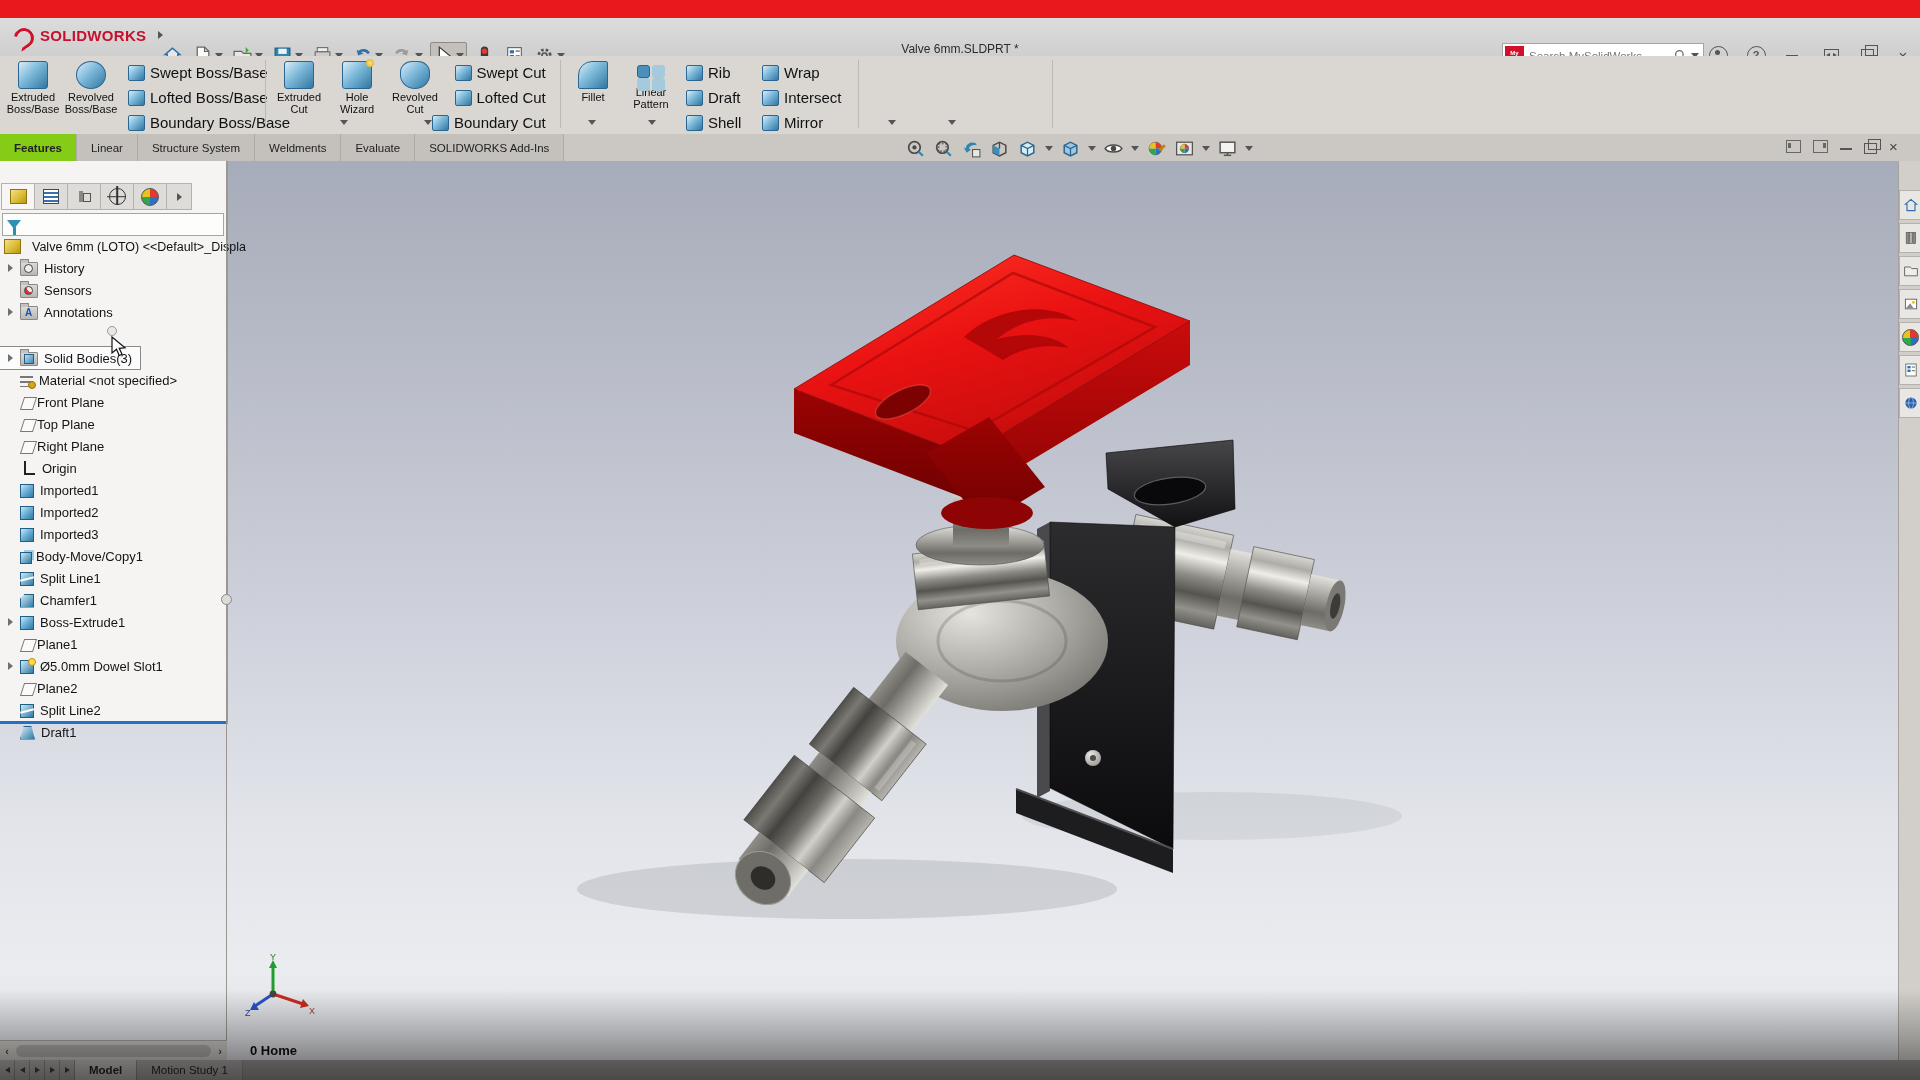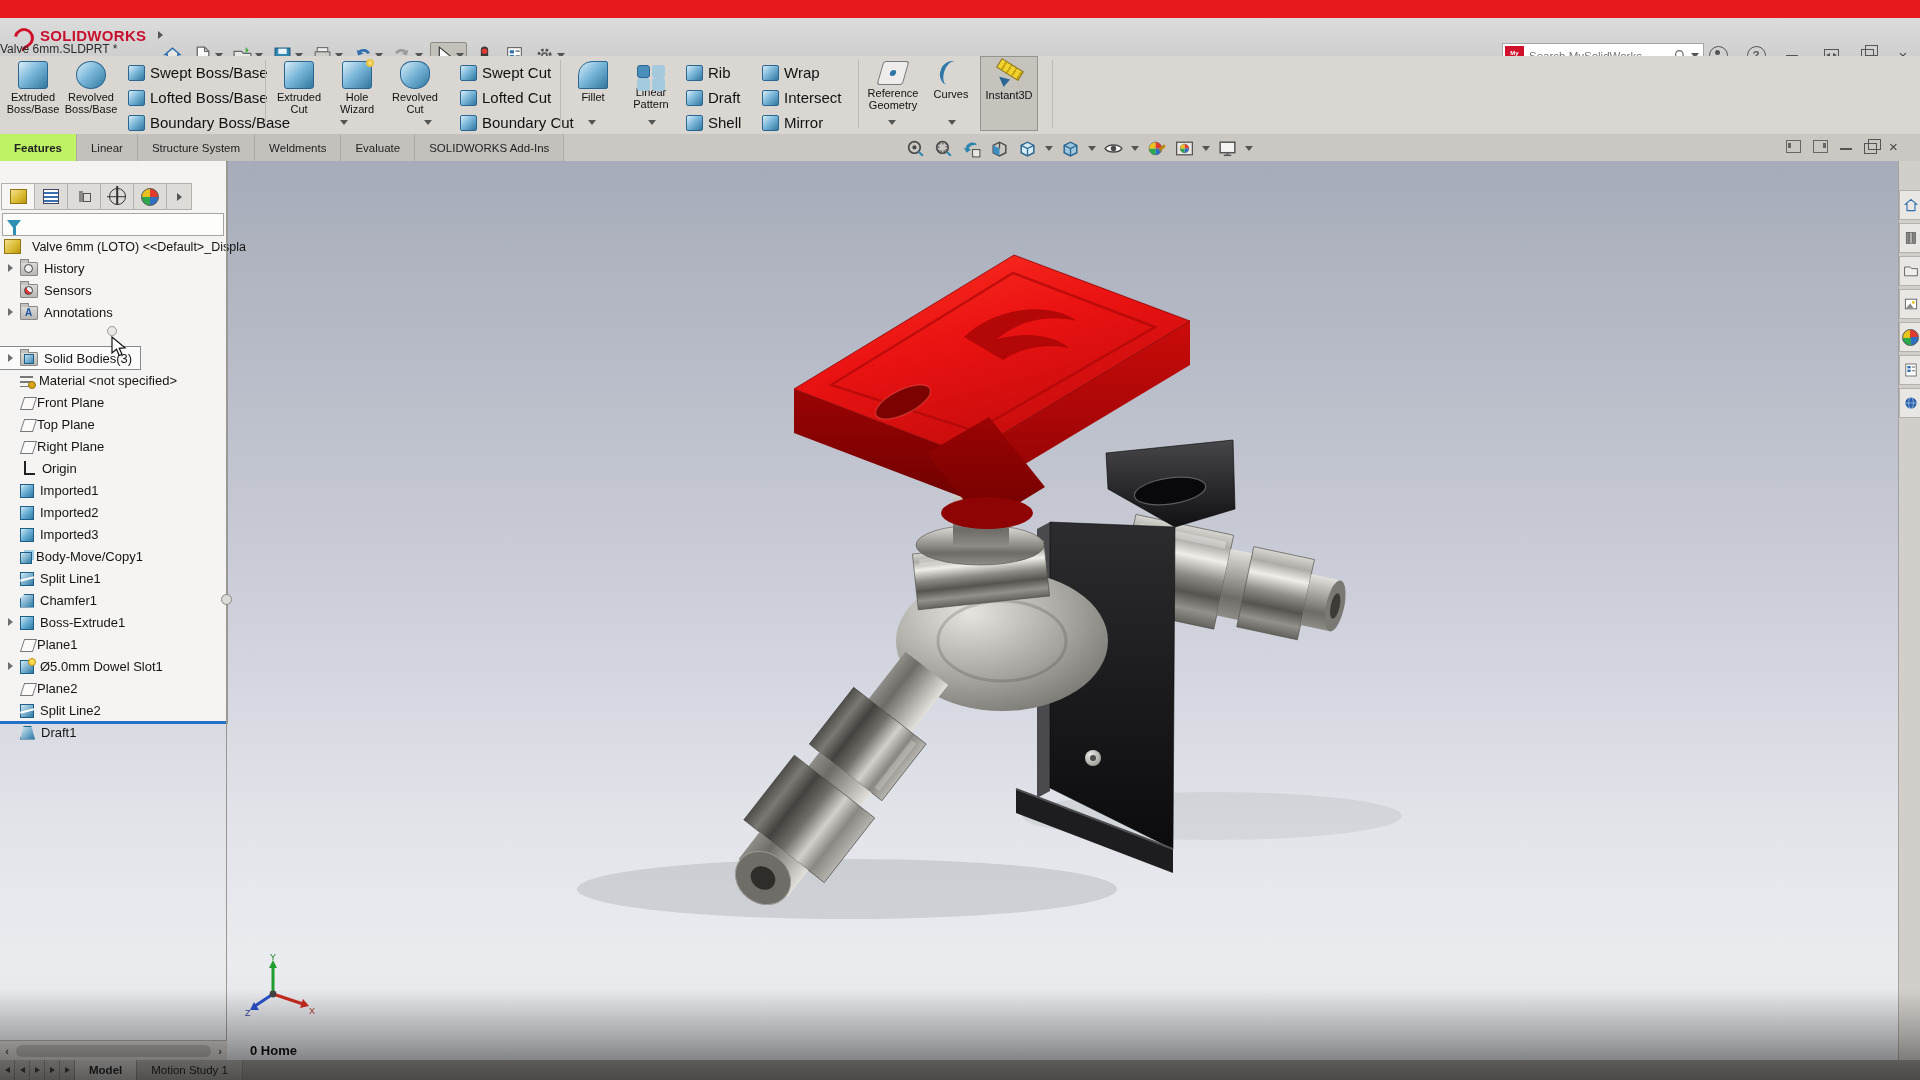--- a/index.html
+++ b/index.html
@@ -12,21 +12,21 @@
   #logo{left:14px;top:8px;display:flex;align-items:center;gap:4px;}
   #logo .mark{width:22px;height:18px;position:relative;}
   #logo .mark i{position:absolute;left:0;top:2px;width:14px;height:14px;border:3px solid #d0112b;border-radius:50% 50% 50% 0;border-left-color:transparent;transform:rotate(-35deg);}
   #logo .solid{font:bold 15px "Liberation Sans",sans-serif;color:#c8102e;letter-spacing:.3px;}
   .tinycaret{width:0;height:0;border-left:4px solid transparent;border-right:4px solid transparent;border-top:5px solid #555;display:inline-block;}
   .rightcaret{width:0;height:0;border-top:4px solid transparent;border-bottom:4px solid transparent;border-left:5px solid #555;display:inline-block;}
   #qat{left:160px;top:24px;display:flex;align-items:center;gap:5px;height:26px;}
   .qbtn{display:flex;align-items:center;gap:2px;padding:2px;border-radius:2px;}
   .qbtn svg{width:21px;height:21px;display:block;}
   .qpressed{border:1px solid #8f8c88;background:#c3c0ba;}
-  #doctitle{left:0;top:24px;width:1920px;font-size:12px;color:#2b2b2b;}
+  #doctitle{left:0;top:24px;width:1920px;text-align:center;font-size:12px;color:#2b2b2b;}
   #searchbox{left:1502px;top:25px;width:200px;height:23px;background:#fff;border:1px solid #a5a5a5;display:flex;align-items:center;}
   #searchbox .badge{width:19px;height:19px;background:#d0112b;margin:0 3px 0 2px;color:#fff;font:bold 6px/6px "Liberation Sans",sans-serif;display:flex;flex-direction:column;align-items:center;justify-content:center;}
   #searchbox input{border:0;outline:0;flex:1;font-size:11.5px;color:#555;background:transparent;min-width:0;}
   .titleic{display:flex;align-items:center;justify-content:center;width:26px;height:26px;color:#444;}
   .circ{width:17px;height:17px;border:1.6px solid #555;border-radius:50%;display:flex;align-items:center;justify-content:center;font:bold 11px "Liberation Sans",sans-serif;color:#555;}
   .person{position:relative;width:17px;height:17px;border:1.6px solid #555;border-radius:50%;}
   .person::before{content:"";position:absolute;left:5px;top:3px;width:5px;height:5px;border-radius:50%;background:#555;}
   .person::after{content:"";position:absolute;left:2.5px;top:9px;width:10px;height:5px;border-radius:5px 5px 0 0;background:#555;}
   .wmin{width:12px;height:2px;background:#555;margin-top:10px;}
   .wrect{width:13px;height:11px;border:1.6px solid #555;position:relative;}
@@ -56,21 +56,21 @@
   .rstack{display:flex;flex-direction:column;justify-content:flex-start;padding-top:4px;}
   .rsmall{display:flex;align-items:center;height:25px;cursor:default;}
   .sic{width:15px;height:14px;background:linear-gradient(135deg,#d9edf7,#7cb8da 45%,#31779f);border:1px solid #2a6691;border-radius:2px;margin-right:5px;flex:none;}
   .rsl{font-size:15px;color:#111;white-space:nowrap;}
   .pressed{background:#c6c3bd;outline:1px solid #97948f;outline-offset:-1px;height:72px;}
   .ribcaret{position:absolute;}
   #ribchev{left:1890px;top:114px;width:10px;height:10px;border-left:2px solid #666;border-top:2px solid #666;transform:rotate(45deg);}
   
   #tabrow{left:0;top:134px;width:1920px;height:27px;background:#cbc8c3;border-bottom:1px solid #8f8c88;display:flex;align-items:stretch;}
   .rtab{padding:0 14px;display:flex;align-items:center;font-size:11.5px;color:#222;border-right:1px solid #aeaba6;background:#c4c1bc;cursor:default;}
-  .rtab.active{background:#bef264;font-weight:bold;}
+  .rtab.active{background:#84cc16;font-weight:bold;}
   #headsup{left:905px;top:136px;display:flex;align-items:center;gap:7px;height:24px;}
   #headsup svg{width:21px;height:21px;display:block;}
   #winctl{left:1786px;top:138px;display:flex;align-items:center;gap:12px;}
   .paneic{width:13px;height:11px;border:1.5px solid #666;position:relative;}
   .paneic::before{content:"";position:absolute;top:2px;width:3px;height:5px;background:#666;}
   .paneic.l::before{left:1px;} .paneic.r::before{right:1px;}
   
   #viewport{left:0;top:161px;width:1898px;height:919px;background:linear-gradient(180deg,#a7acba 0%,#b5b9c5 18%,#cdd0da 48%,#e2e4ea 72%,#ebecf0 88%,#d9dadd 100%);}
   #homelabel{left:250px;top:1043px;font:bold 13px "Liberation Sans",sans-serif;color:#0a0a0a;z-index:45;}
   
@@ -317,21 +317,21 @@
           <span class="rl">Hole</span>
           <span class="rl">Wizard</span>
         </div>
 
         <div class="rbig">
           <span class="rbig-ic ric-revolve-cut"></span>
           <span class="rl">Revolved</span>
           <span class="rl">Cut</span>
         </div>
       </div>
-    <div class="rgroup rstack" style="left:460px;">
+    <div class="rgroup rstack" style="left:432px;align-items:flex-end;">
 
         <div class="rsmall">
           <span class="sic sic-swept-cut"></span>
           <span class="rsl">Swept Cut</span>
         </div>
 
         <div class="rsmall">
           <span class="sic sic-loft-cut"></span>
           <span class="rsl">Lofted Cut</span>
         </div>
@@ -386,40 +386,20 @@
           <span class="rsl">Intersect</span>
         </div>
 
         <div class="rsmall">
           <span class="sic sic-mirror"></span>
           <span class="rsl">Mirror</span>
         </div>
       </div>
     <div class="rdiv" style="left:858px;"></div>
 
-    <div class="rgroup" style="left:864px;">
-
-        <div class="rbig">
-          <span class="rbig-ic ric-refgeo"></span>
-          <span class="rl">Reference</span>
-          <span class="rl">Geometry</span>
-        </div>
-
-        <div class="rbig">
-          <span class="rbig-ic ric-curves"></span>
-          <span class="rl">Curves</span>
-          <span class="rl"></span>
-        </div>
-
-        <div class="rbig pressed">
-          <span class="rbig-ic ric-instant3d"></span>
-          <span class="rl">Instant3D</span>
-          <span class="rl"></span>
-        </div>
-      </div>
     <div class="rdiv" style="left:1052px;"></div>
 
     <span class="tinycaret ribcaret" style="left:340px;top:64px;"></span>
     <span class="tinycaret ribcaret" style="left:424px;top:64px;"></span>
     <span class="tinycaret ribcaret" style="left:588px;top:64px;"></span>
     <span class="tinycaret ribcaret" style="left:648px;top:64px;"></span>
     <span class="tinycaret ribcaret" style="left:888px;top:64px;"></span>
     <span class="tinycaret ribcaret" style="left:948px;top:64px;"></span>
     <div id="ribchev" class="abs"></div>
   </div>

